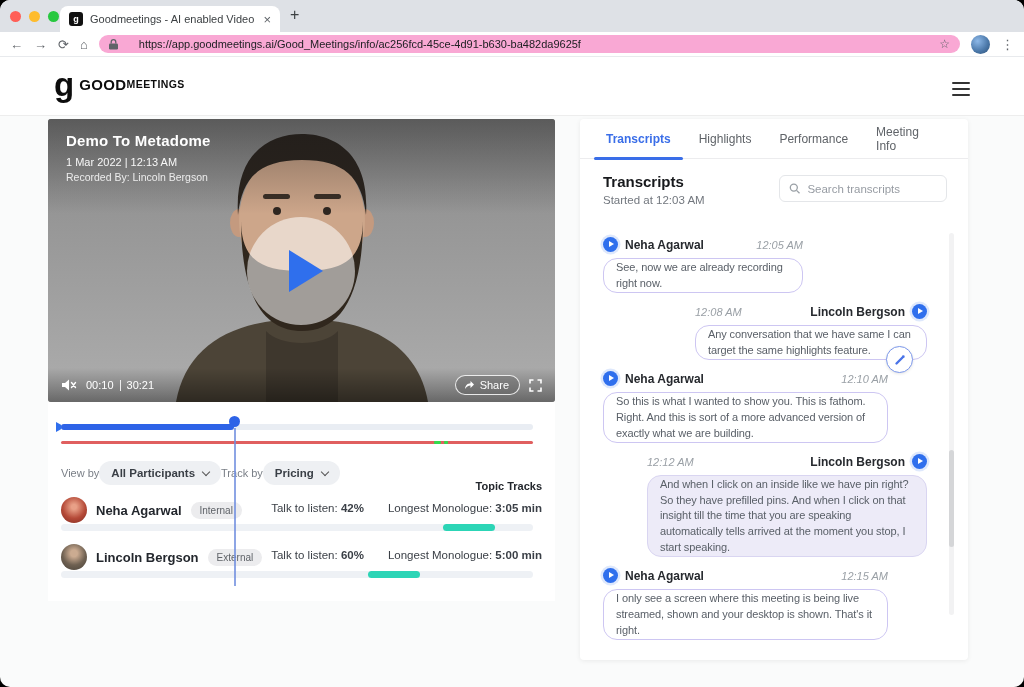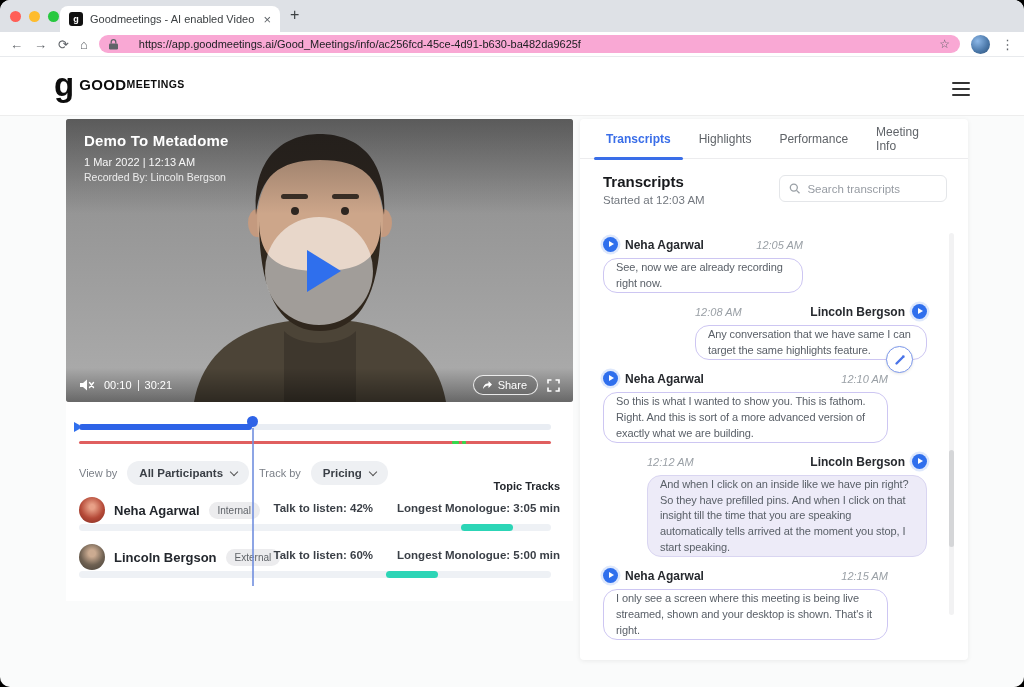--- a/index.html
+++ b/index.html
@@ -28,21 +28,21 @@
   .app-header { position:absolute; top:57px; left:0; right:0; height:59px; background:#fff; border-bottom:1px solid #ededed; }
   .logo { position:absolute; left:54px; top:13px; display:flex; align-items:center; gap:5px; }
   .logo-g { font-size:33px; font-weight:900; color:#0c0c0c; line-height:30px; }
   .logo-words { display:flex; flex-direction:row; }
   .logo-w1 { font-size:15px; font-weight:800; letter-spacing:.4px; color:#0c0c0c; line-height:14px; }
   .logo-w2 { font-size:10.5px; font-weight:800; letter-spacing:.4px; color:#0c0c0c; line-height:12px; }
   .hamburger { position:absolute; right:54px; top:25px; width:18px; display:flex; flex-direction:column; gap:4px; }
   .hamburger span { display:block; height:2px; background:#333; border-radius:1px; }
 
   
-  .left-card { position:absolute; left:66px; top:119px; width:507px; height:482px; background:#fff; }
+  .left-card { position:absolute; left:48px; top:119px; width:507px; height:482px; background:#fff; }
   .video { position:relative; width:507px; height:283px; border-radius:3px; overflow:hidden; background:#999; }
   .video svg.person { position:absolute; inset:0; }
   .video-top-grad { position:absolute; top:0; left:0; right:0; height:95px; background:linear-gradient(rgba(25,25,25,.42), rgba(25,25,25,0)); }
   .video-info { position:absolute; top:13px; left:18px; color:#fff; }
   .v-title { font-size:15px; font-weight:600; letter-spacing:.2px; }
   .v-date { font-size:11px; margin-top:7px; opacity:.95; }
   .v-rec { font-size:10.5px; margin-top:3px; opacity:.85; }
   .play-overlay { position:absolute; left:199px; top:98px; width:108px; height:108px; border-radius:50%; background:rgba(255,255,255,.55); display:flex; align-items:center; justify-content:center; }
   .play-tri { width:0; height:0; border-left:34px solid #2f6fed; border-top:21px solid transparent; border-bottom:21px solid transparent; margin-left:10px; }
   .video-bar { position:absolute; bottom:0; left:0; right:0; height:34px; background:linear-gradient(rgba(0,0,0,0), rgba(0,0,0,.4)); display:flex; align-items:center; padding:0 13px; gap:9px; color:#fff; }
@@ -53,34 +53,34 @@
 
   .tl-play { position:absolute; left:8px; top:303px; width:0; height:0; border-left:9px solid #2f6fed; border-top:5.5px solid transparent; border-bottom:5.5px solid transparent; }
   .tl-bar { position:absolute; left:13px; top:305px; width:472px; height:6px; border-radius:3px; background:#e9edf3; }
   .tl-fill { width:36.7%; height:100%; border-radius:3px; background:#2e63e7; }
   .tl-handle { position:absolute; left:calc(36.7% - 5.5px); top:-8px; width:11px; height:11px; border-radius:50%; background:#2e63e7; }
   .tl-red { position:absolute; left:13px; top:322px; width:472px; height:3px; border-radius:2px; background:#e05f5f; }
   .tl-green1, .tl-green2 { position:absolute; top:0; height:3px; border-radius:1px; background:#35d94c; }
   .tl-green1 { left:79%; width:7px; } .tl-green2 { left:calc(79% + 10px); width:4px; }
   .marker { position:absolute; left:186px; top:309px; width:1.5px; height:158px; background:rgba(113,142,222,.8); z-index:6; }
 
-  .filters { position:absolute; left:13px; top:342px; display:flex; align-items:center; gap:10px; }
+  .filters { position:absolute; left:13px; top:342px; display:flex; align-items:center; gap:0; }
   .f-label { font-size:11px; color:#7a7f87; }
   .pill { display:flex; align-items:center; gap:8px; background:#eef0f3; border-radius:15px; padding:6px 12px; font-size:11.5px; font-weight:600; color:#3a3f46; }
   .chev { width:6px; height:6px; border-right:1.6px solid #555; border-bottom:1.6px solid #555; transform:rotate(45deg); margin-top:-3px; }
   .topic-tracks { position:absolute; right:13px; top:361px; font-size:11px; font-weight:700; color:#23272d; }
 
   .p-left { position:absolute; left:13px; display:flex; align-items:center; gap:9px; }
   .p-avatar { width:26px; height:26px; border-radius:50%; flex:none; }
   .p-avatar.a1 { background:radial-gradient(circle at 50% 38%, #e8a087 12%, #b54a38 55%, #80291f); }
   .p-avatar.a2 { background:radial-gradient(circle at 50% 36%, #cbab91 16%, #6f6152 55%, #474038); }
   .p-name { font-size:13px; font-weight:700; color:#23272d; }
   .p-badge { background:#ececee; border-radius:10px; padding:3px 9px; font-size:10px; color:#5f6368; }
   .p-stats { position:absolute; right:13px; display:flex; gap:24px; font-size:11.5px; color:#3a3f46; }
-  .stat-label { font-weight:700;margin-top:30px; } .stat-value { font-weight:700; }
+  .stat-label { font-weight:400;margin-top:30px; } .stat-value { font-weight:700; }
   .p-bar { position:absolute; left:13px; width:472px; height:7px; border-radius:3.5px; background:#eef1f5; }
   .p-seg { position:absolute; top:0; height:100%; border-radius:3.5px; background:#2cd5b6; }
   .seg1 { left:81%; width:11%; } .seg2 { left:65%; width:11%; }
 
   
   .right-card { position:absolute; left:580px; top:119px; width:388px; height:541px; background:#fff; border-radius:4px; box-shadow:0 1px 5px rgba(0,0,0,.07); }
   .tabs { display:flex; align-items:center; height:40px; padding:0 14px; border-bottom:1px solid #ececee; gap:4px; }
   .tab-item { position:relative; height:40px; display:flex; align-items:center; padding:0 12px; font-size:12px; color:#5f6368; }
   .tab-item.active { color:#3a6ee8; font-weight:700; }
   .tab-item.active::after { content:""; position:absolute; left:0; right:0; bottom:-1px; height:3px; border-radius:2px; background:#3a6ee8; }

